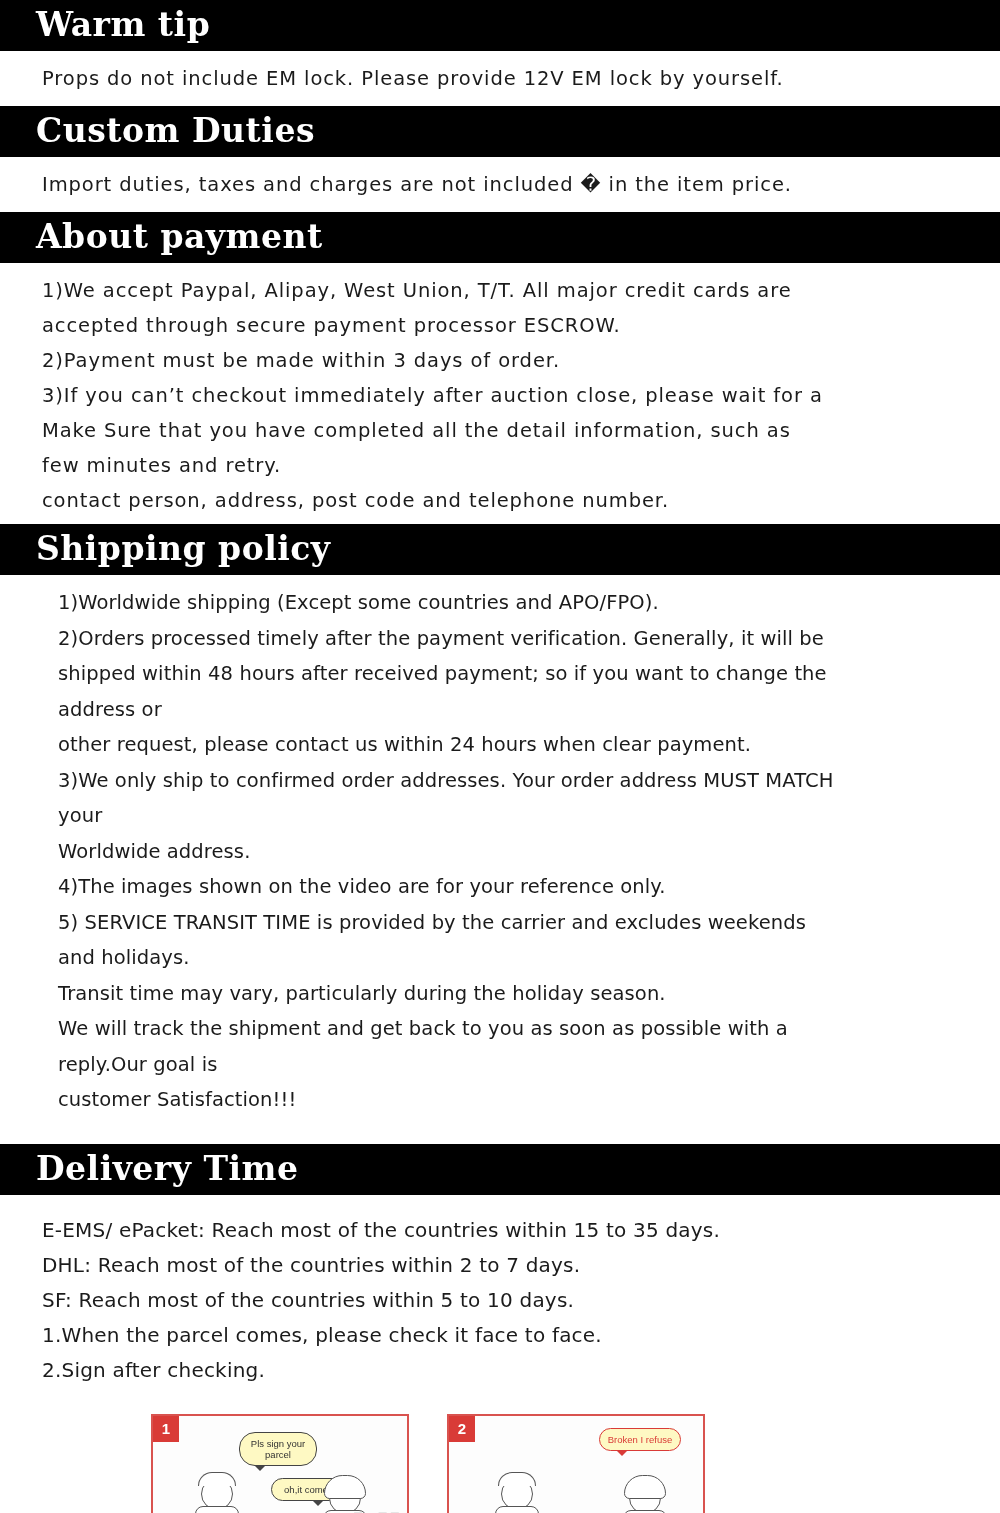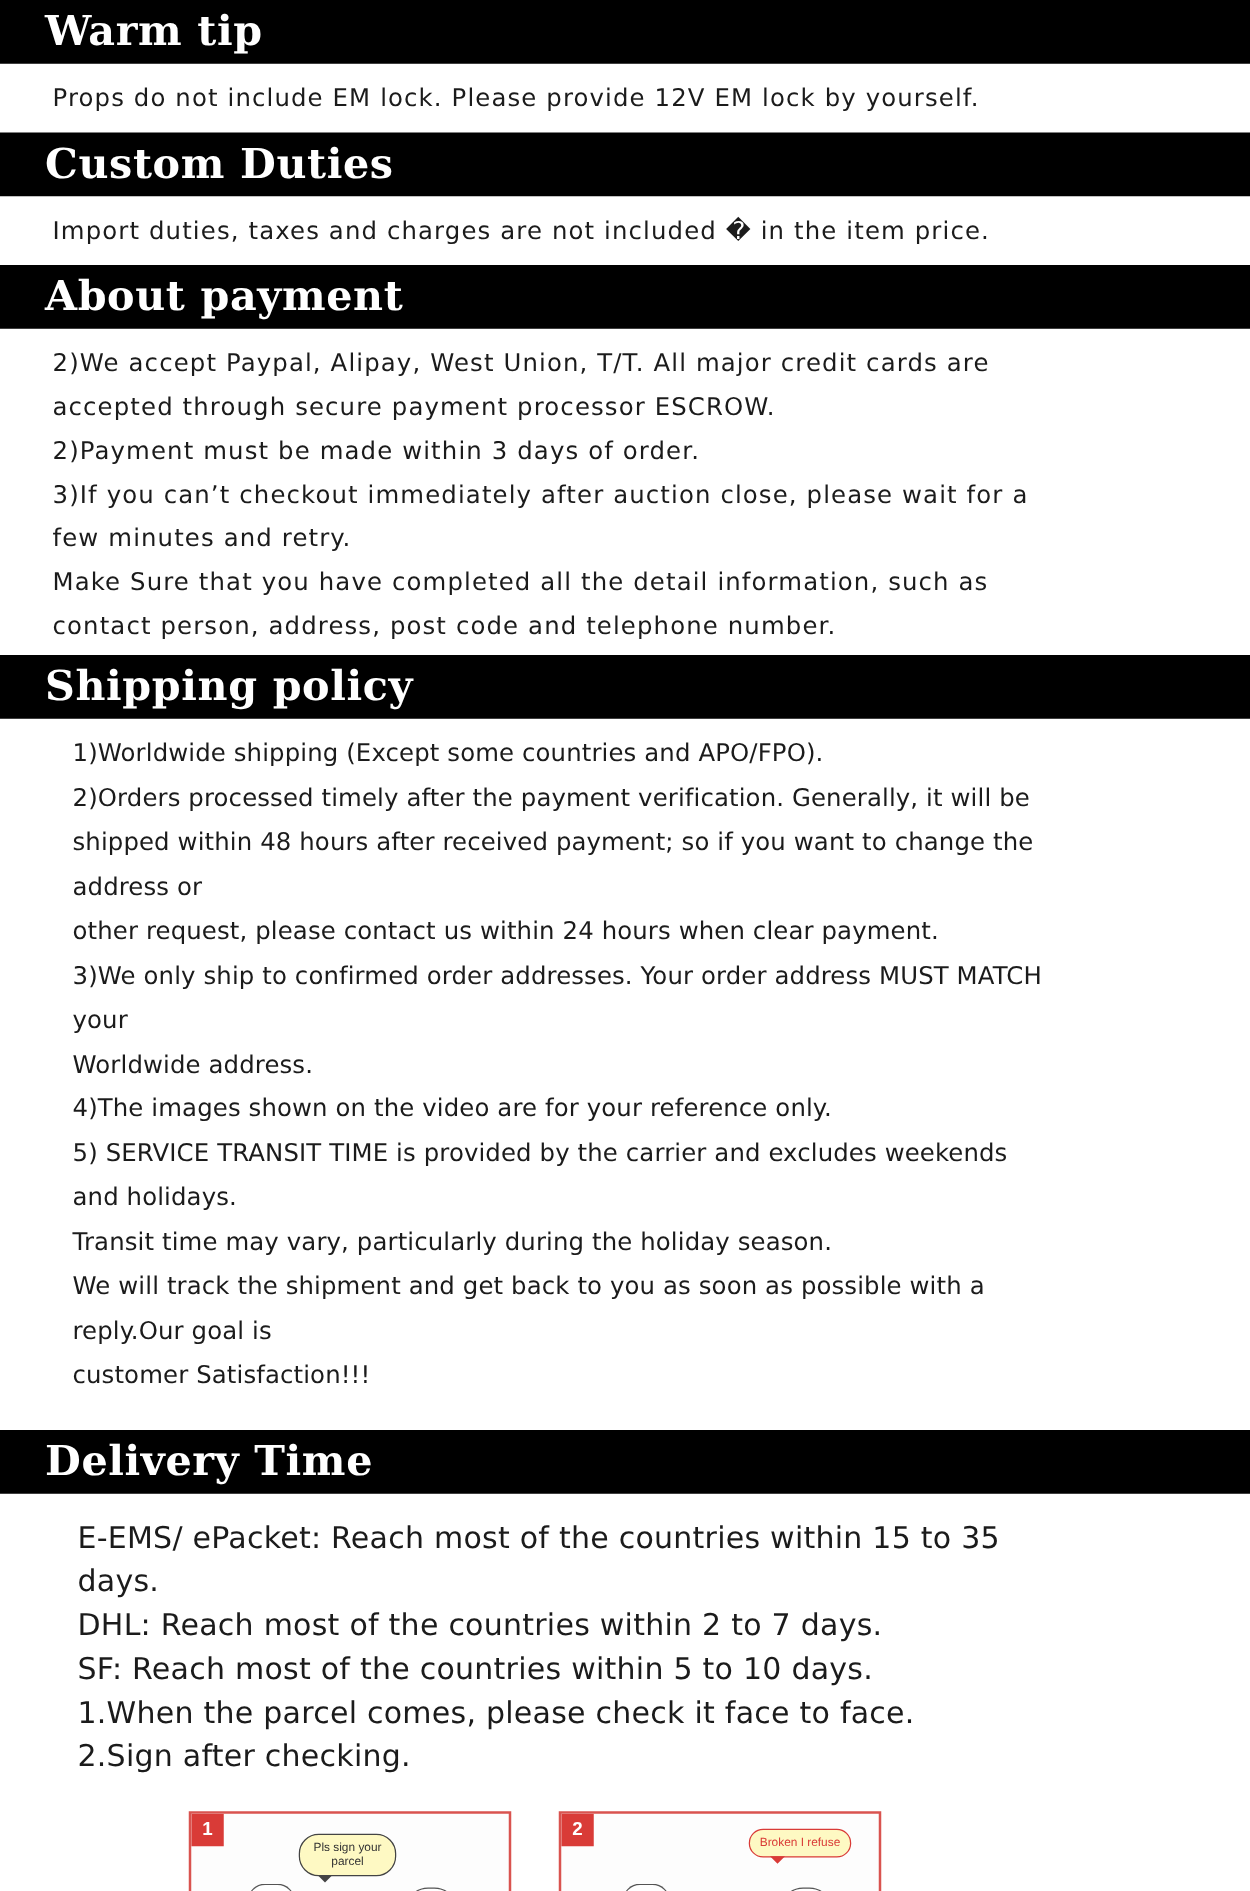--- a/index.html
+++ b/index.html
@@ -48,24 +48,24 @@
   .ship-text {
     font-size: 19.5px;
     line-height: 35.5px;
     color: #1b1b1b;
     padding: 0 18px 0 42px;
     letter-spacing: 0.1px;
     margin-left: 16px;
   }
   .ship-text p { margin: 0; }
   .delivery-text {
-    font-size: 24px;
+    font-size: 20px;
     line-height: 35px;
     color: #1b1b1b;
-    padding: 0 18px 0 62px;
+    padding: 0 18px 0 42px;
     letter-spacing: 0.2px;
   }
   .delivery-text p { margin: 0; }
 
   
   .cartoons {
     margin-top: 26px;
     display: flex;
     justify-content: center;
     gap: 38px;
@@ -186,26 +186,26 @@
   <div class="band">Custom Duties</div>
   <div class="spacer-10"></div>
   <div class="body-text tight">
     <p>Import duties, taxes and charges are not included � in the item price.</p>
   </div>
   <div class="spacer-10"></div>
 
   <div class="band">About payment</div>
   <div class="spacer-10"></div>
   <div class="body-text tight">
-    <p>2)We accept Paypal, Alipay, West Union, T/T. All major credit cards are</p>
+    <p>1)We accept Paypal, Alipay, West Union, T/T. All major credit cards are</p>
     <p> accepted through secure payment processor ESCROW.</p>
     <p>2)Payment must be made within 3 days of order.</p>
     <p>3)If you can’t checkout immediately after auction close, please wait for a</p>
+    <p>Make Sure that you have completed all the detail information, such as</p>
     <p>few minutes and retry.</p>
-    <p>Make Sure that you have completed all the detail information, such as</p>
     <p>contact person, address, post code and telephone number.</p>
   </div>
   <div class="spacer-6"></div>
 
   <div class="band">Shipping policy</div>
   <div class="spacer-10"></div>
   <div class="ship-text">
     <p>1)Worldwide shipping (Except some countries and APO/FPO).</p>
     <p>2)Orders processed timely after the payment verification. Generally, it will be</p>
     <p>shipped within 48 hours after received payment; so if you want to change the address or</p>

